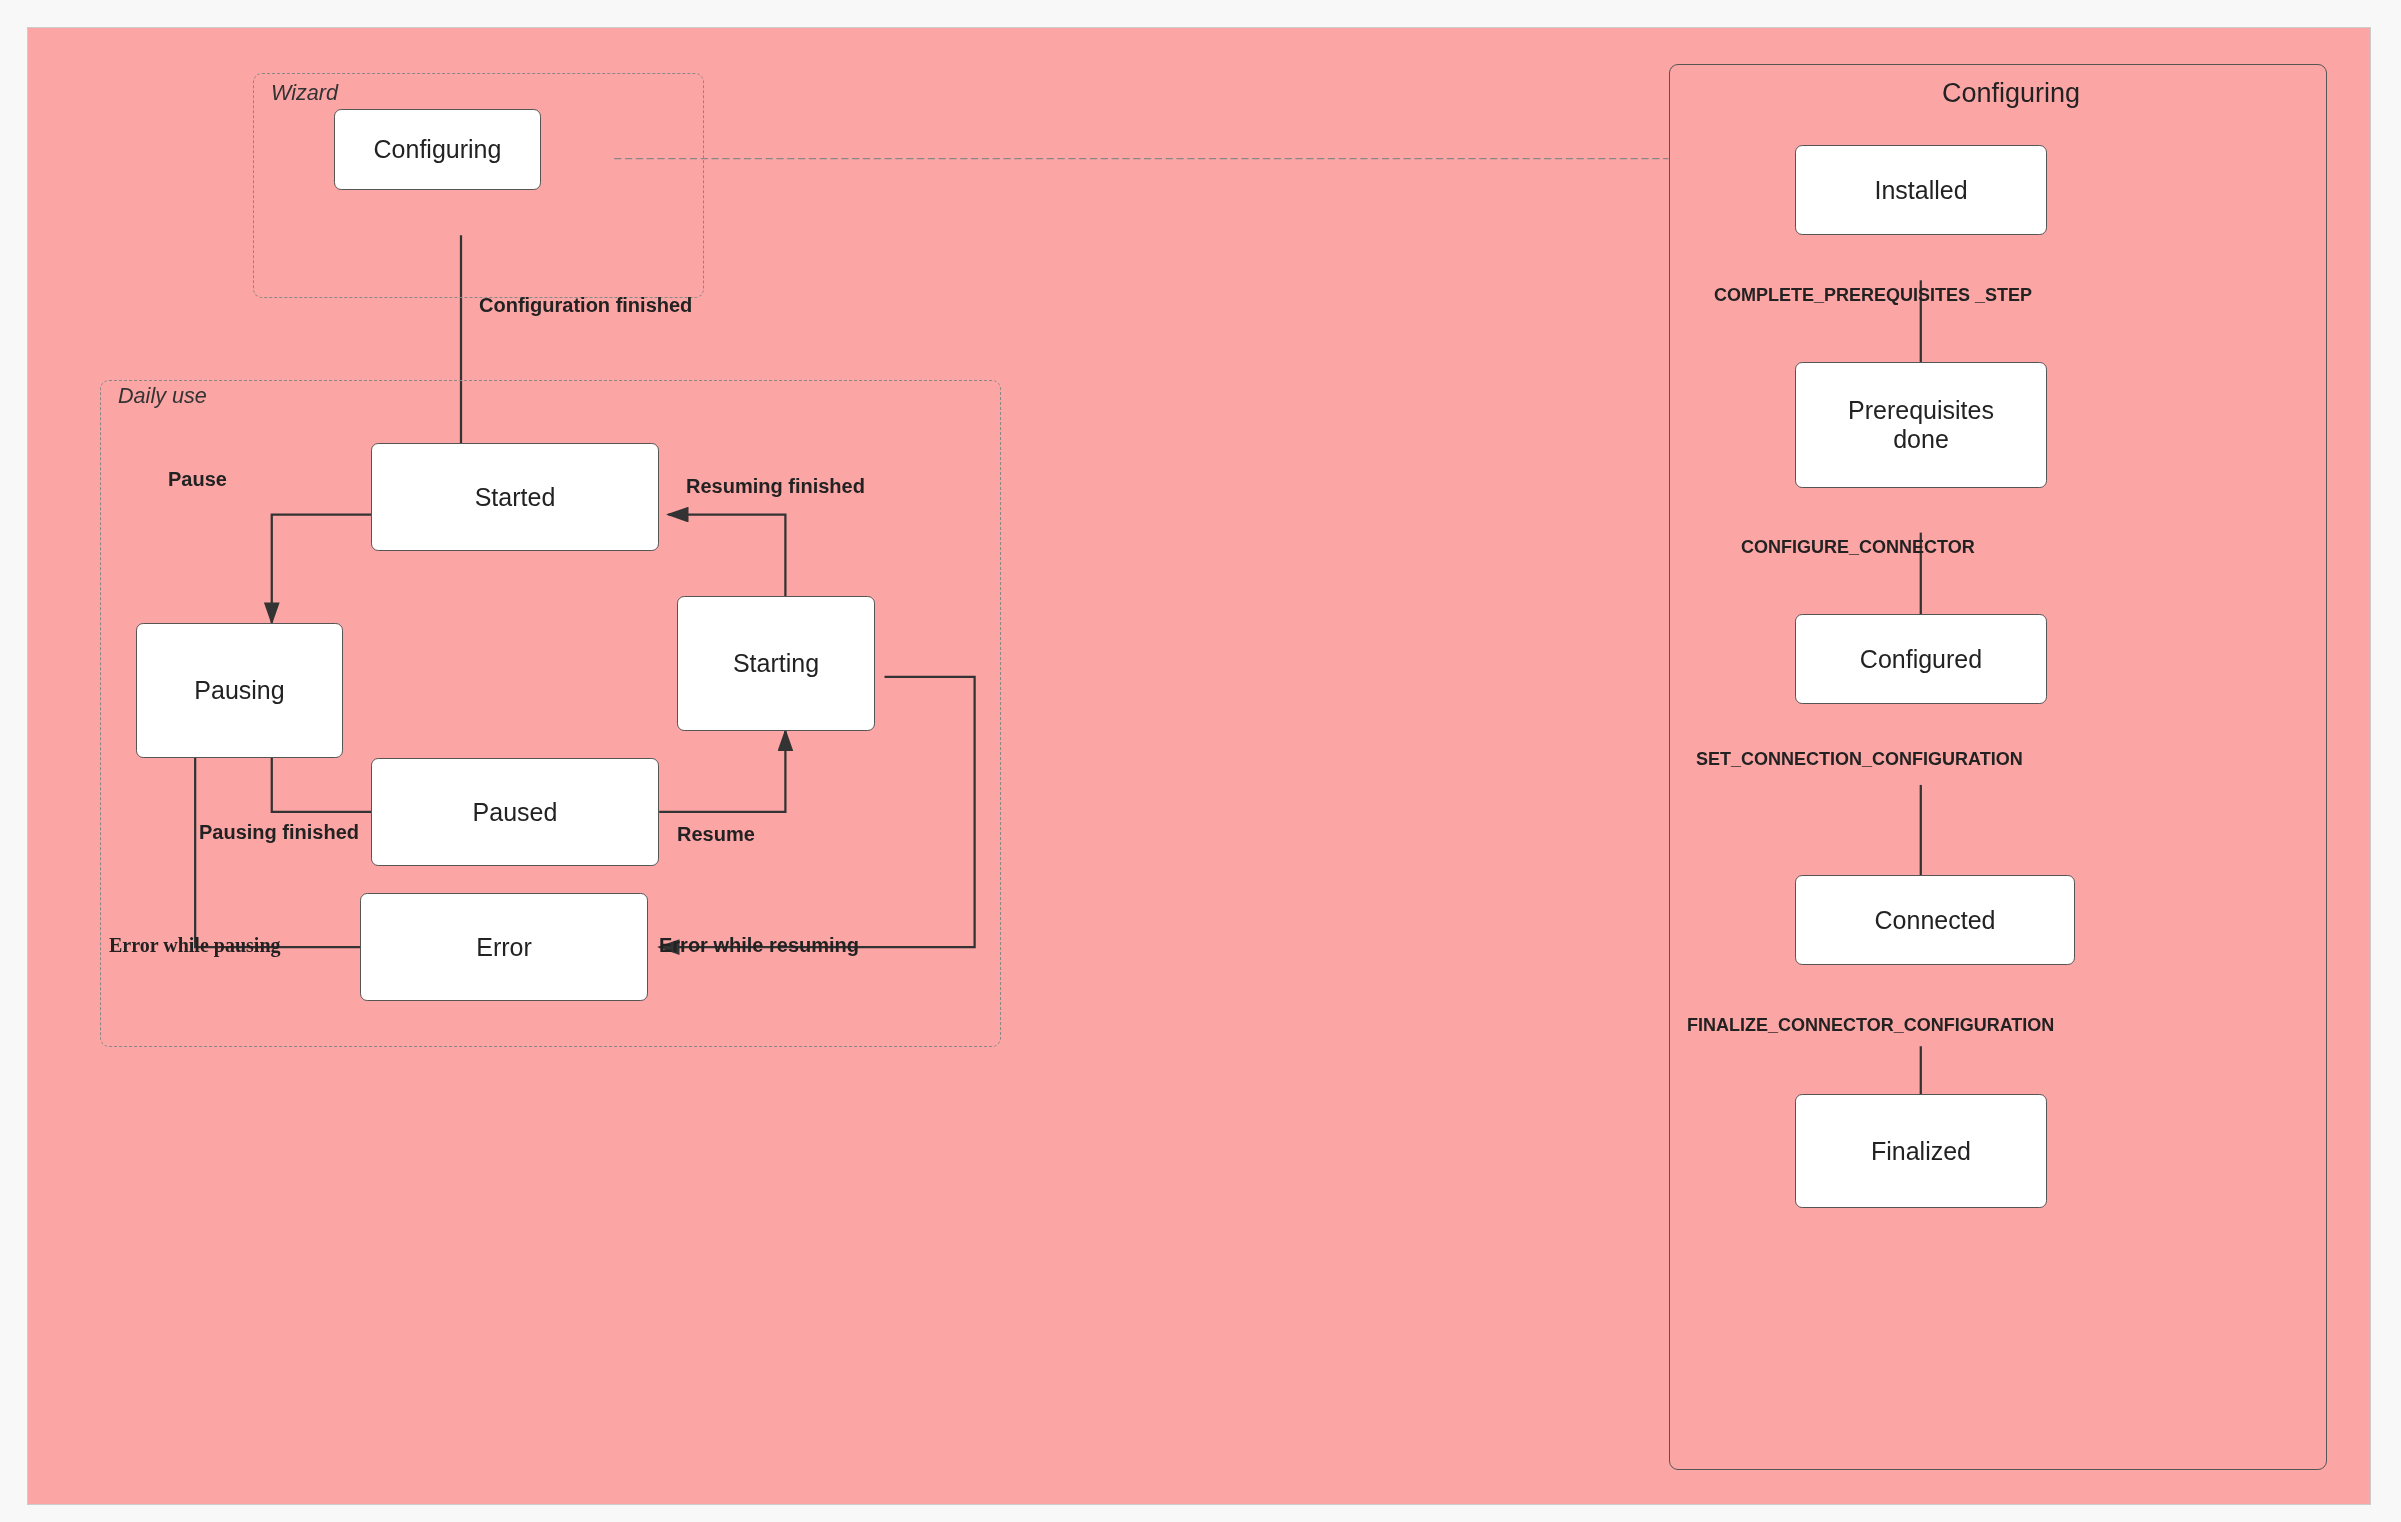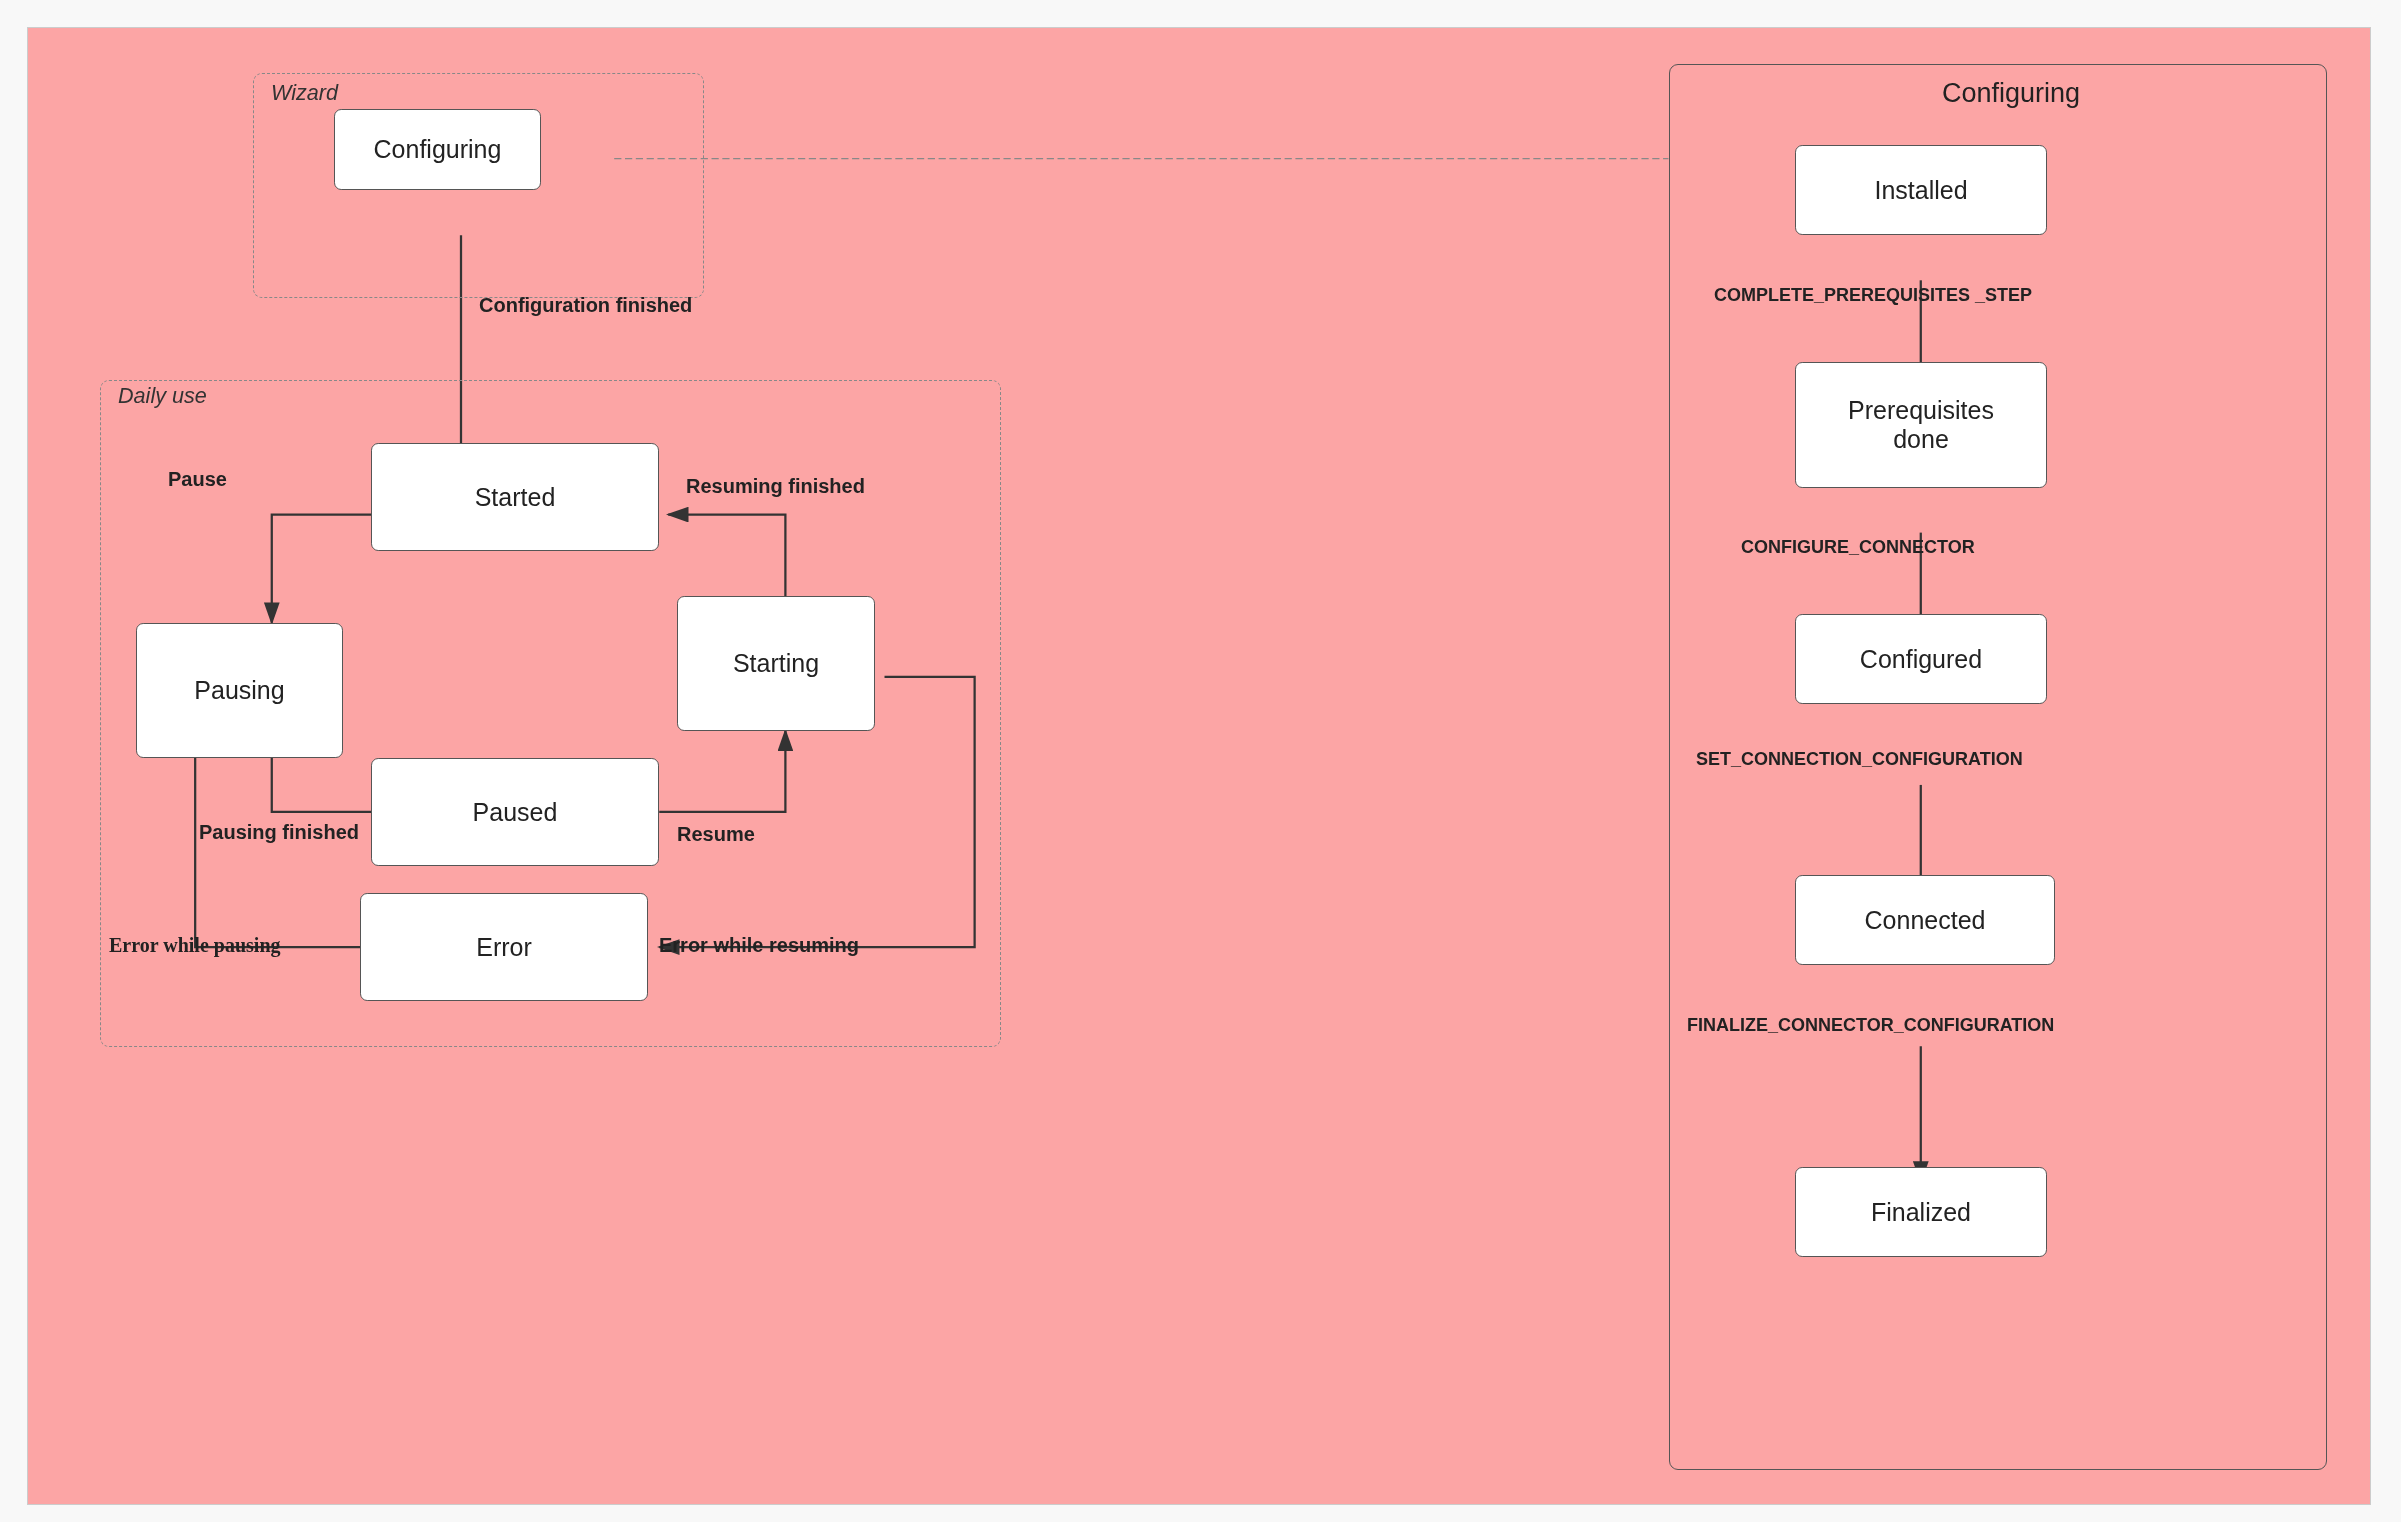--- a/index.html
+++ b/index.html
@@ -171,24 +171,24 @@
   </div>
 
   <div class="arrow-label" style="left:1713px;top:509px;font-size:18px;">CONFIGURE_CONNECTOR</div>
 
   <div class="state-box" style="left:1767px;top:586px;width:252px;height:90px;">
     <span>Configured</span>
   </div>
 
   <div class="arrow-label" style="left:1668px;top:721px;font-size:18px;">SET_CONNECTION_CONFIGURATION</div>
 
-  <div class="state-box" style="left:1767px;top:847px;width:260px;height:90px;">
+  <div class="state-box" style="left:1767px;top:847px;width:280px;height:90px;">
     <span>Connected</span>
   </div>
 
   <div class="arrow-label" style="left:1659px;top:987px;font-size:18px;">FINALIZE_CONNECTOR_CONFIGURATION</div>
 
-  <div class="state-box" style="left:1767px;top:1139px;width:252px;height:90px;">
+  <div class="state-box" style="left:1767px;top:1066px;width:252px;height:114px;">
     <span>Finalized</span>
   </div>
 
 </div>
 
 
 </body></html>

